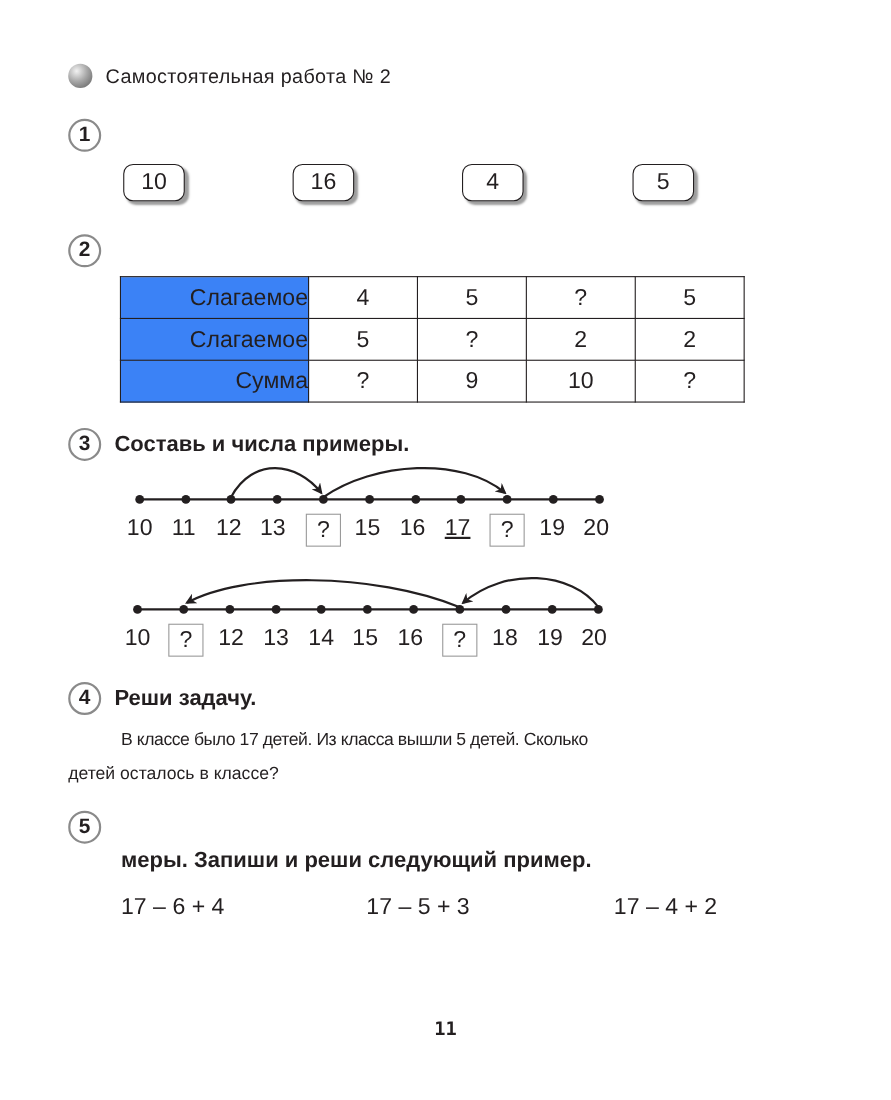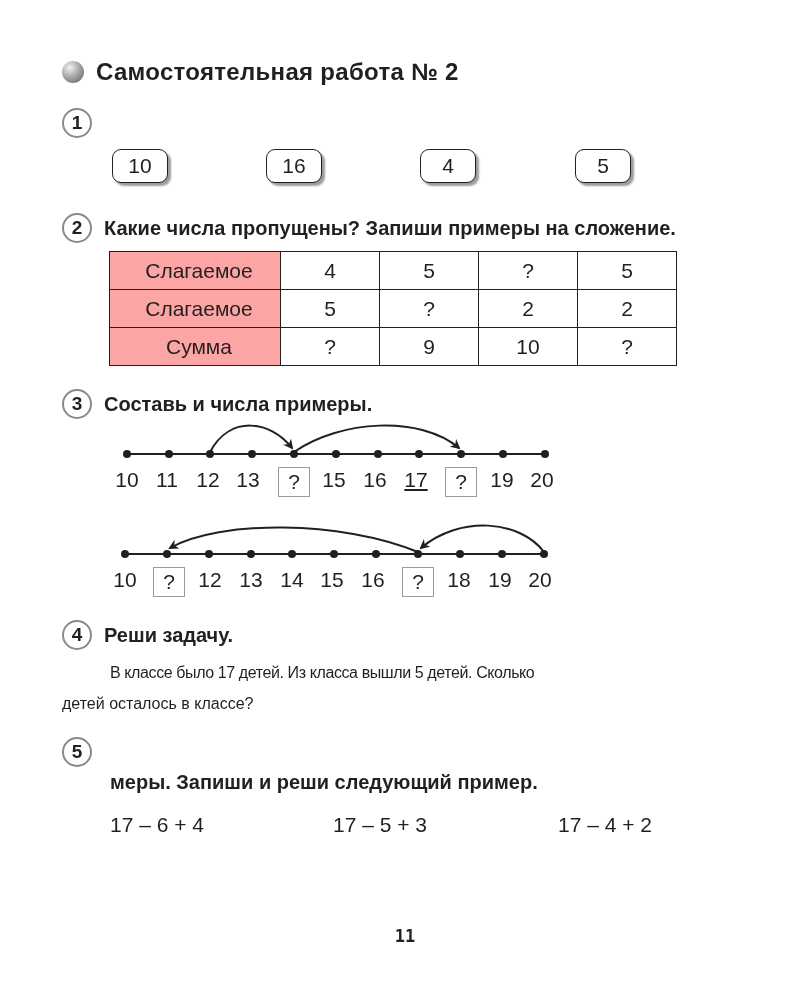--- a/index.html
+++ b/index.html
@@ -1,31 +1,31 @@
 <!DOCTYPE html>
 <html><head>
 <meta charset="utf-8">
 <style>
   html, body { margin: 0; padding: 0; background: #ffffff; }
   body { width: 810px; height: 1000px; position: relative; overflow: hidden;
          font-family: "Liberation Sans", "DejaVu Sans", sans-serif; color: #231f20; }
   .abs { position: absolute; }
-  .title { left: 62px; top: 58px; font-size: 24px; font-weight: bold; letter-spacing: 0.3px; display: flex; align-items: center; }
+  .title { left: 62px; top: 58px; font-size: 18px; font-weight: normal; letter-spacing: 0.3px; display: flex; align-items: center; }
   .ball { width: 22px; height: 22px; border-radius: 50%; margin-right: 12px;
           background: radial-gradient(circle at 35% 30%, #f2f2f2 0%, #a8a8a8 45%, #5a5a5a 100%); }
   .task-head { display: flex; align-items: center; font-weight: bold; font-size: 20px; }
   .num-circle { width: 30px; height: 30px; border: 2px solid #8a8a8a; border-radius: 50%;
                 display: flex; align-items: center; justify-content: center; font-weight: bold;
                 font-size: 19px; margin-right: 12px; box-sizing: border-box; background: #fff; }
   .chip { width: 56px; height: 34px; border: 1.5px solid #231f20; border-radius: 9px; box-sizing: border-box;
           display: flex; align-items: center; justify-content: center; font-size: 21px;
           box-shadow: 3px 3px 2px #9d9d9d; background: #fff; }
   table.sumt { border-collapse: collapse; font-size: 21px; }
   table.sumt td { border: 1.5px solid #231f20; height: 37px; padding: 0; text-align: center; }
-  table.sumt td.lbl { background: #fca5a5; text-align: center; padding-left: 8px; width: 162px; margin-top: 12px; }
+  table.sumt td.lbl { background: #3b82f6; text-align: right; padding-left: 8px; width: 162px; margin-top: 12px; }
   table.sumt td.val { width: 98px; }
   .nl-label { font-size: 21px; position: absolute; transform: translateX(-50%); }
   .qbox { position: absolute; width: 32px; height: 30px; border: 1.5px solid #9a9a9a; box-sizing: border-box;
           transform: translateX(-50%); display: flex; align-items: center; justify-content: center; font-size: 21px; }
   .para { font-size: 16px; line-height: 32px; }
   .expr { font-size: 21px; }
   .page-num { left: 0; width: 810px; top: 926px; text-align: center; font-weight: bold; font-size: 17px; font-family: "DejaVu Sans Mono", monospace; }
 </style>
 </head>
 <body>
@@ -38,21 +38,20 @@
 <div class="abs task-head" style="left:62px; top:108px;">
   <span class="num-circle">1</span>
 </div>
 <div class="abs chip" style="left:112px; top:149px;">10</div>
 <div class="abs chip" style="left:266px; top:149px;">16</div>
 <div class="abs chip" style="left:420px; top:149px;">4</div>
 <div class="abs chip" style="left:575px; top:149px;">5</div>
 
 <div class="abs task-head" style="left:62px; top:213px;">
   <span class="num-circle">2</span>
-  <span>Какие числа пропущены? Запиши примеры на сложение.</span>
 </div>
 <table class="abs sumt" style="left:109px; top:251px;">
   <tbody>
       <tr>
     <td class="lbl">Слагаемое</td>
     <td class="val">4</td>
     <td class="val">5</td>
     <td class="val">?</td>
     <td class="val">5</td>
   </tr>

